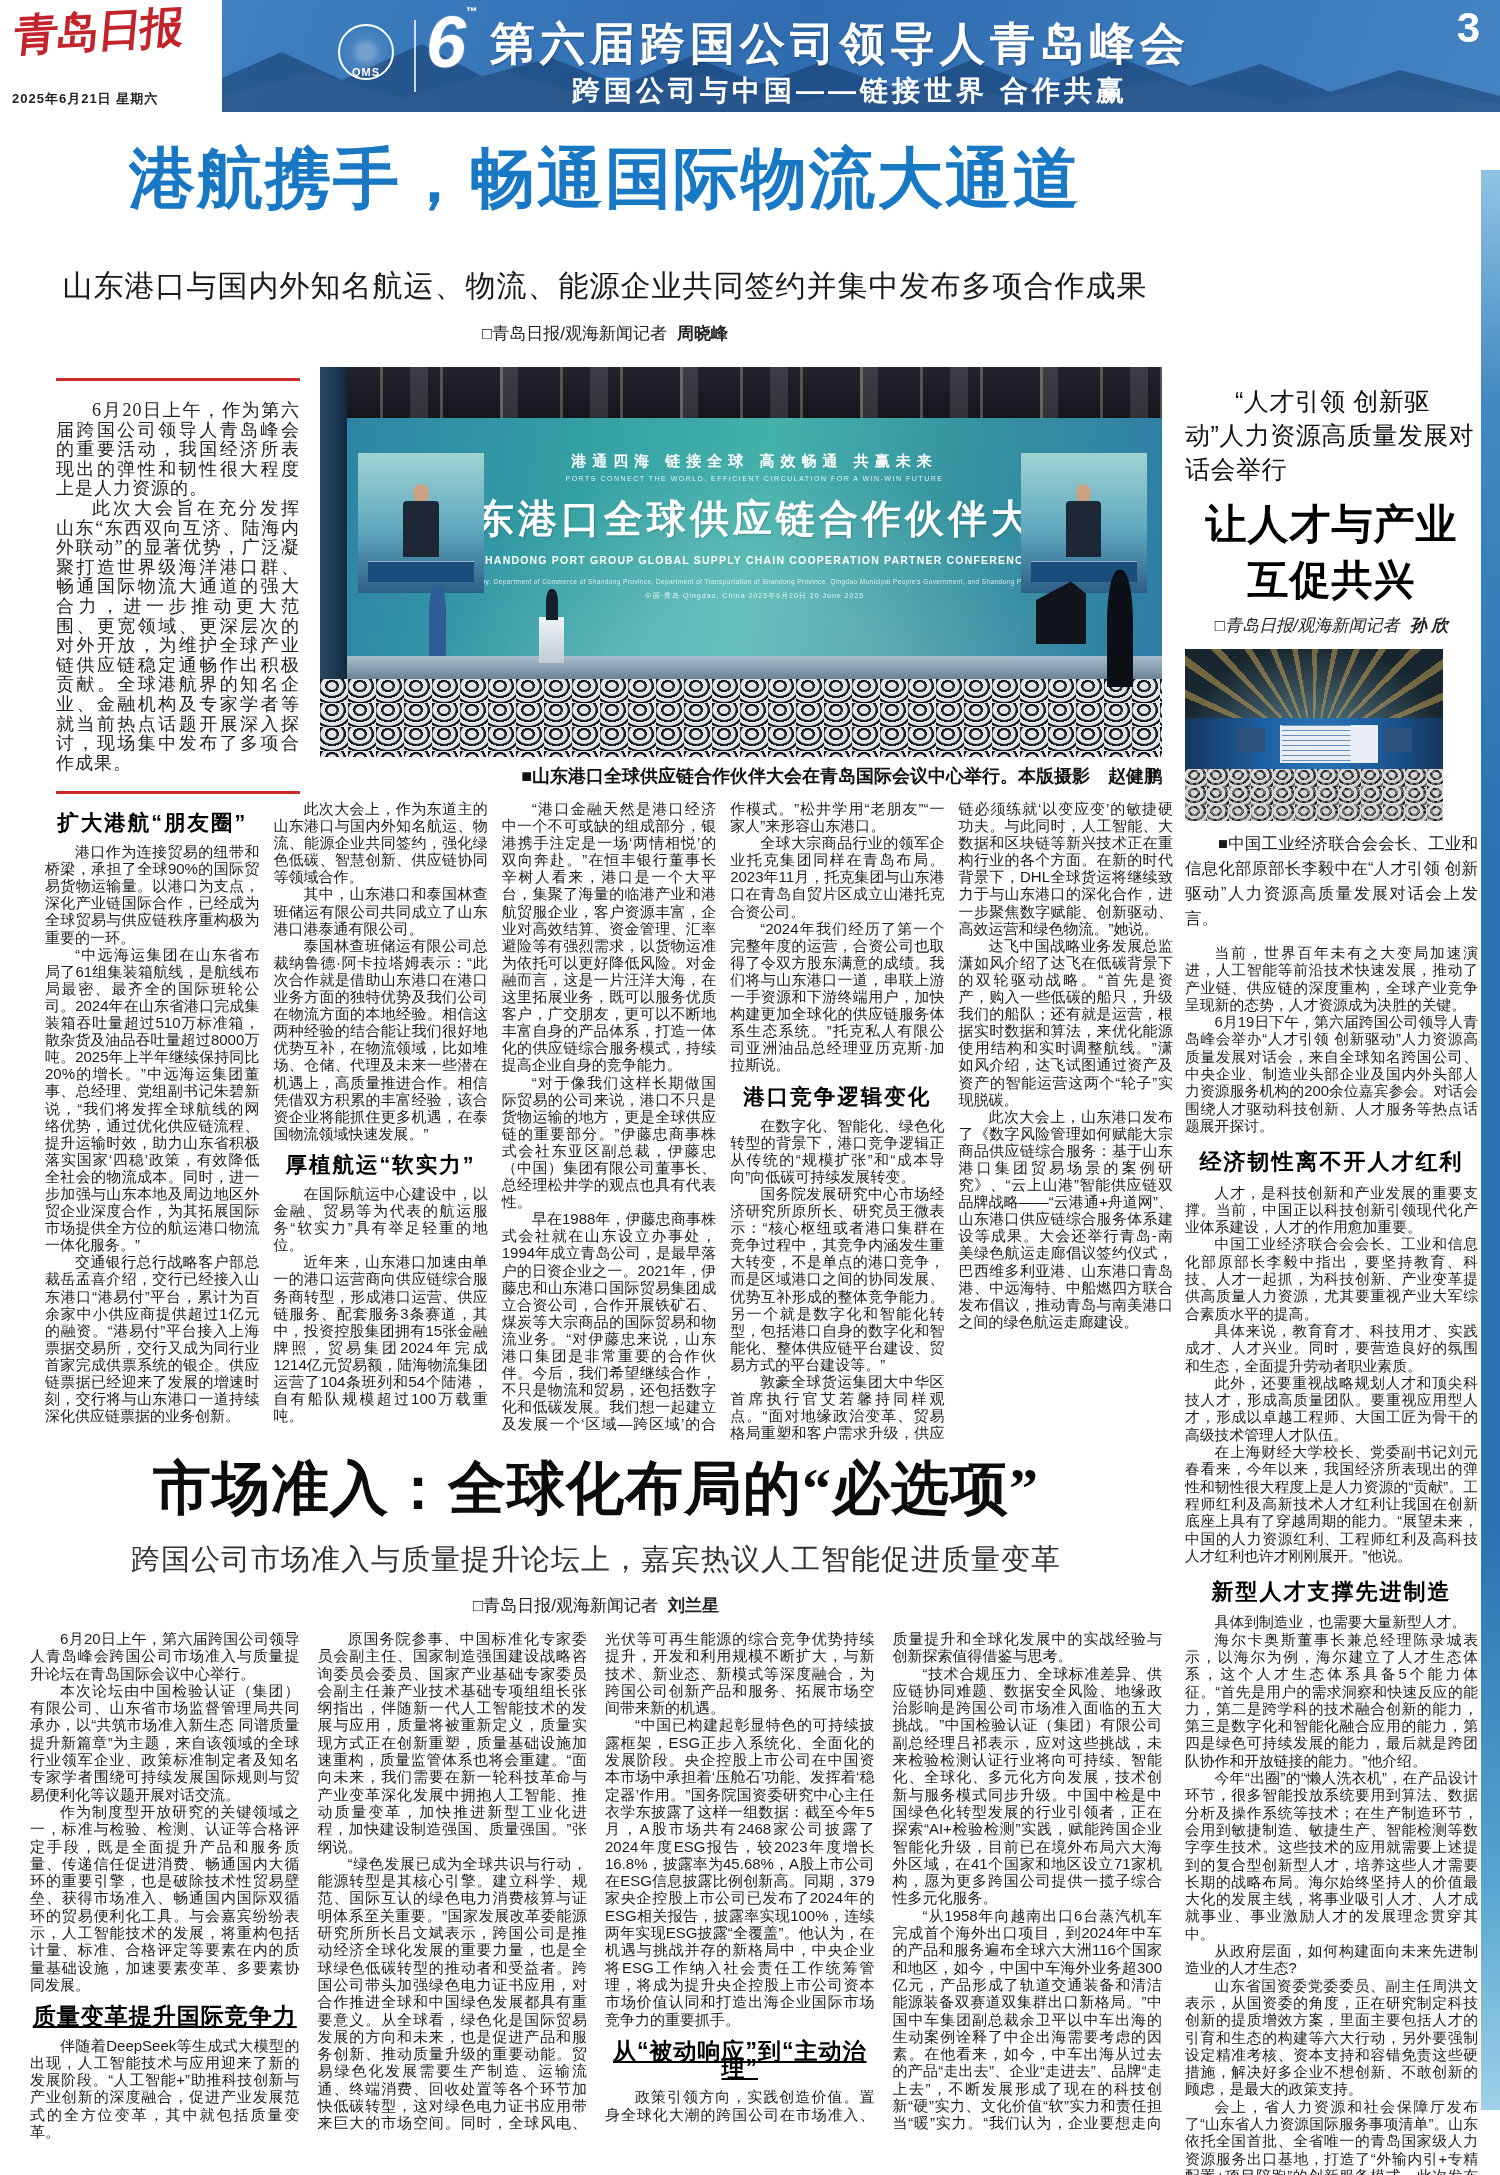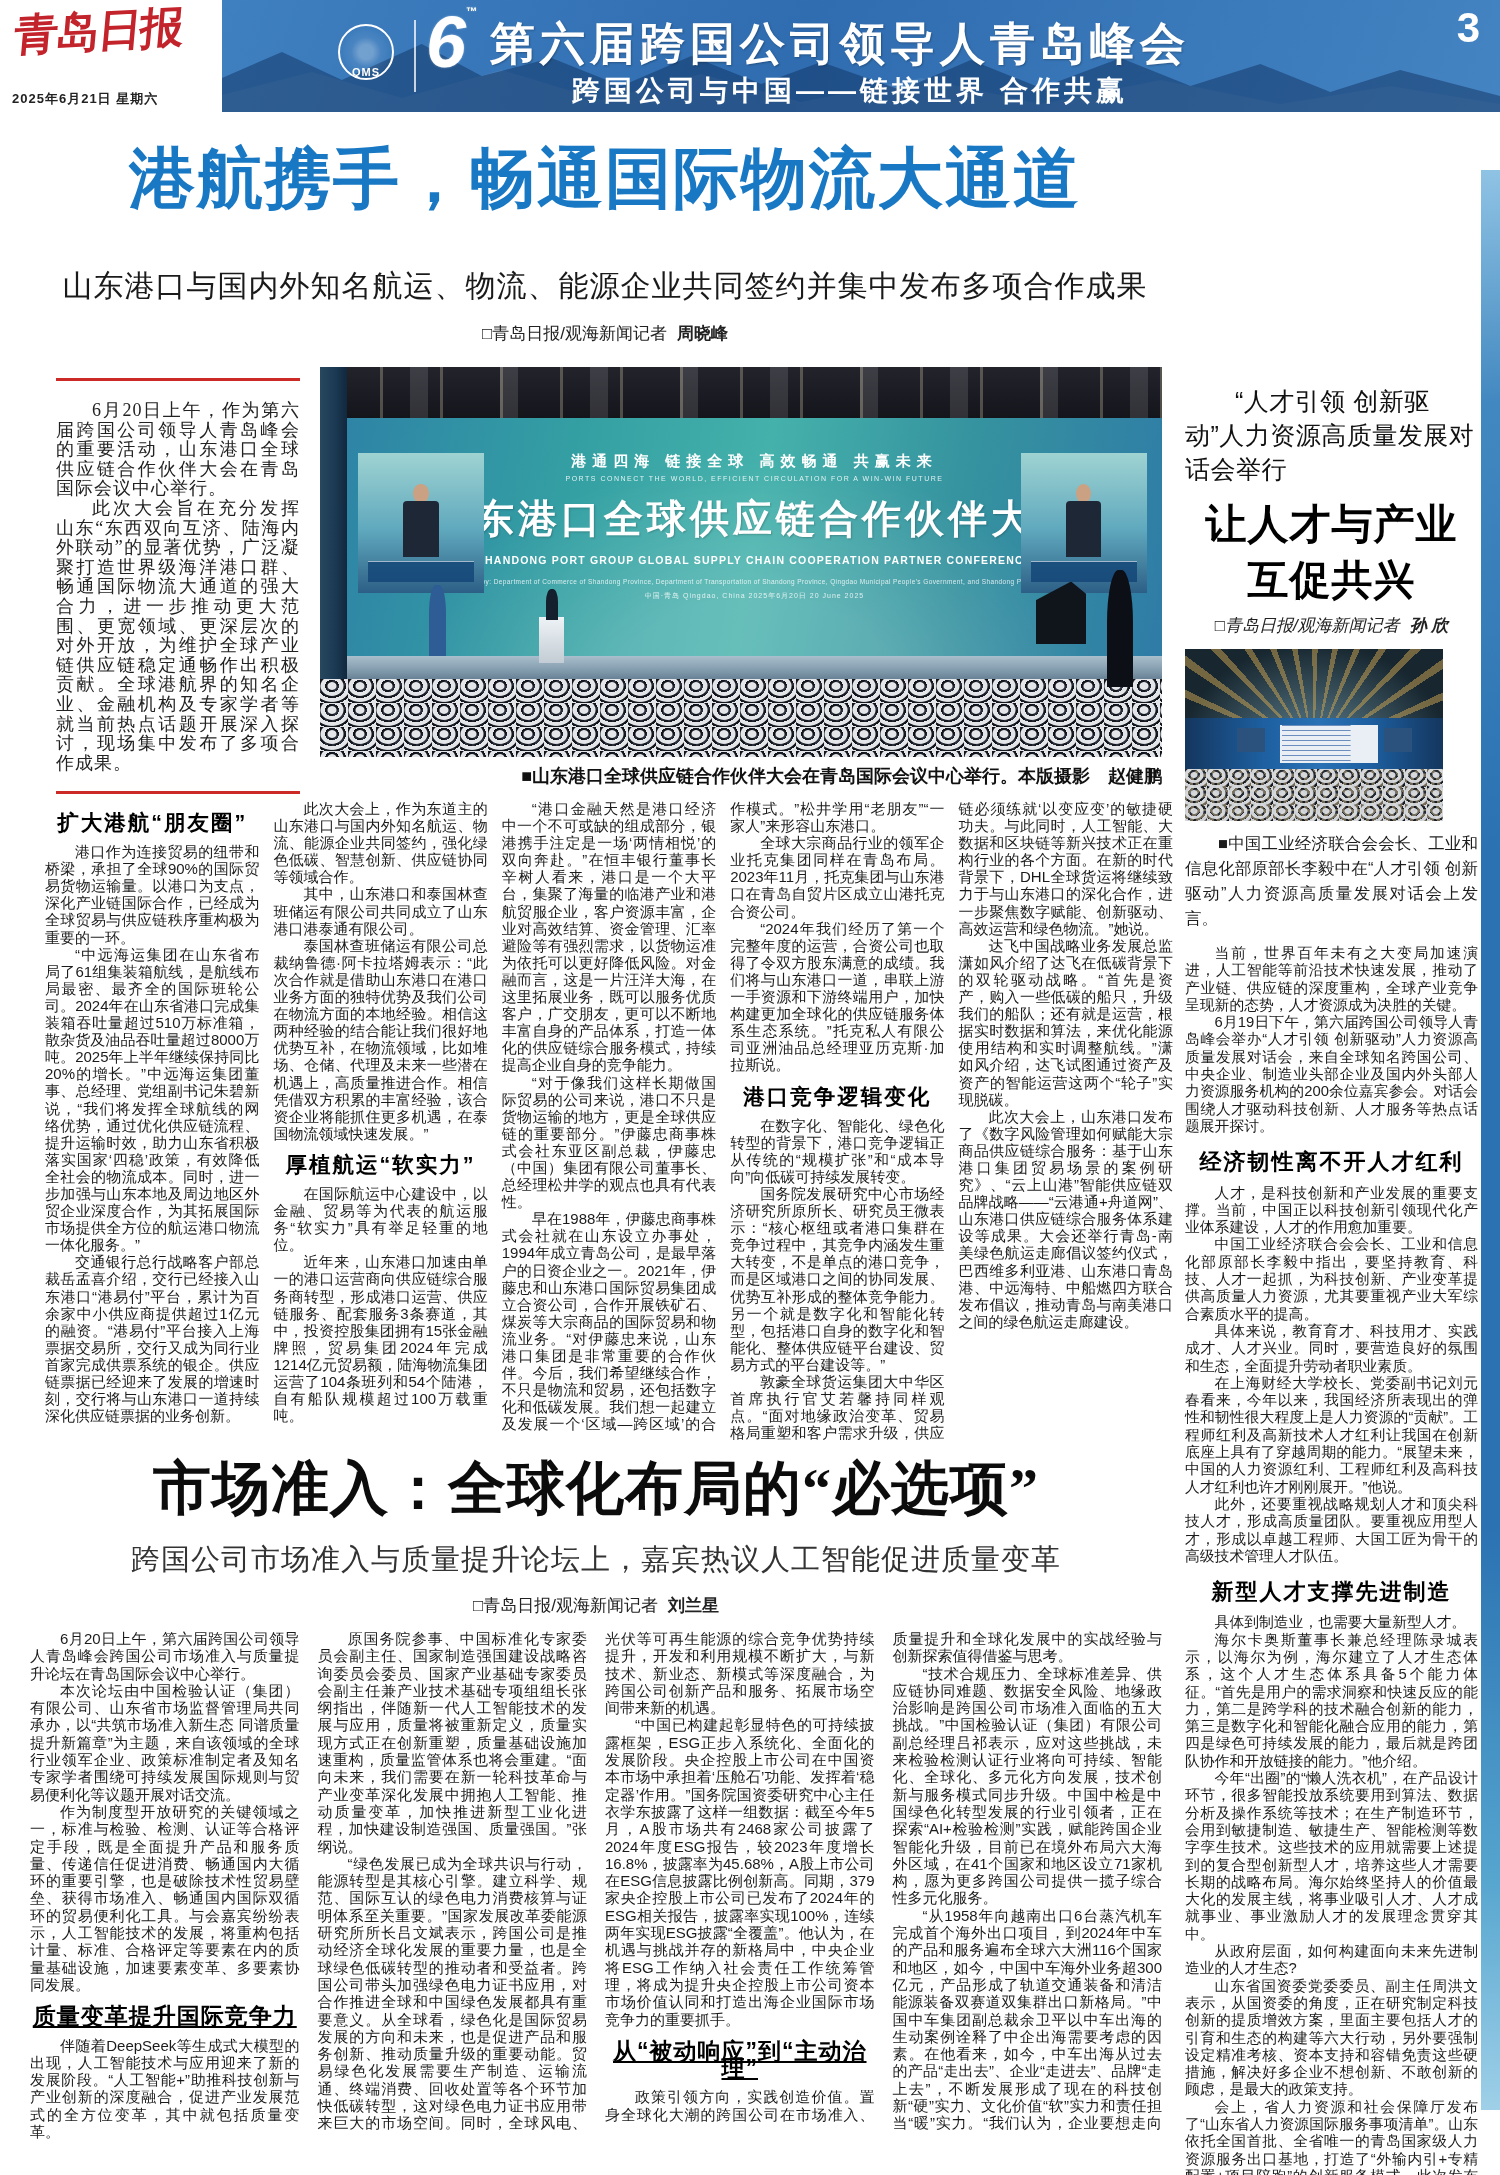--- a/index.html
+++ b/index.html
@@ -155,21 +155,21 @@
     <div class="page-num">3</div>
   </div>
 
   <div class="lead-headline">港航携手，畅通国际物流大通道</div>
   <div class="lead-subhead">山东港口与国内外知名航运、物流、能源企业共同签约并集中发布多项合作成果</div>
   <div class="lead-byline byline">
     <span>□青岛日报/观海新闻记者</span><b>周晓峰</b>
   </div>
 
   <div class="intro">
-    <p>6月20日上午，作为第六届跨国公司领导人青岛峰会的重要活动，山东港口全球供应链合作伙伴大会在青岛国际会议中心举行。</p>
+    <p>6月20日上午，作为第六届跨国公司领导人青岛峰会的重要活动，我国经济所表现出的弹性和韧性很大程度上是人力资源的。</p>
     <p>此次大会旨在充分发挥山东“东西双向互济、陆海内外联动”的显著优势，广泛凝聚打造世界级海洋港口群、畅通国际物流大通道的强大合力，进一步推动更大范围、更宽领域、更深层次的对外开放，为维护全球产业链供应链稳定通畅作出积极贡献。全球港航界的知名企业、金融机构及专家学者等就当前热点话题开展深入探讨，现场集中发布了多项合作成果。</p>
   </div>
 
   <div class="photo">
     <div class="ph-ceiling"></div>
     <div class="ph-curtain"></div>
     <div class="ph-screen">
       <div class="scr-slogan">港通四海  链接全球  高效畅通  共赢未来</div>
       <div class="scr-slogan-en">PORTS CONNECT THE WORLD, EFFICIENT CIRCULATION FOR A WIN-WIN FUTURE</div>
       <div class="scr-title">山东港口全球供应链合作伙伴大会</div>
@@ -236,22 +236,22 @@
       <div class="sb-audience"></div>
     </div>
     <div class="sb-caption">■中国工业经济联合会会长、工业和信息化部原部长李毅中在“人才引领 创新驱动”人力资源高质量发展对话会上发言。</div>
     <div class="sidebar-body">
         <p class="flow-p">当前，世界百年未有之大变局加速演进，人工智能等前沿技术快速发展，推动了产业链、供应链的深度重构，全球产业竞争呈现新的态势，人才资源成为决胜的关键。</p>
         <p class="flow-p">6月19日下午，第六届跨国公司领导人青岛峰会举办“人才引领 创新驱动”人力资源高质量发展对话会，来自全球知名跨国公司、中央企业、制造业头部企业及国内外头部人力资源服务机构的200余位嘉宾参会。对话会围绕人才驱动科技创新、人才服务等热点话题展开探讨。</p>
         <h3 class="flow-head">经济韧性离不开人才红利</h3>
         <p class="flow-p">人才，是科技创新和产业发展的重要支撑。当前，中国正以科技创新引领现代化产业体系建设，人才的作用愈加重要。</p>
         <p class="flow-p">中国工业经济联合会会长、工业和信息化部原部长李毅中指出，要坚持教育、科技、人才一起抓，为科技创新、产业变革提供高质量人力资源，尤其要重视产业大军综合素质水平的提高。</p>
         <p class="flow-p">具体来说，教育育才、科技用才、实践成才、人才兴业。同时，要营造良好的氛围和生态，全面提升劳动者职业素质。</p>
+        <p class="flow-p">此外，还要重视战略规划人才和顶尖科技人才，形成高质量团队。要重视应用型人才，形成以卓越工程师、大国工匠为骨干的高级技术管理人才队伍。</p>
         <p class="flow-p">在上海财经大学校长、党委副书记刘元春看来，今年以来，我国经济所表现出的弹性和韧性很大程度上是人力资源的“贡献”。工程师红利及高新技术人才红利让我国在创新底座上具有了穿越周期的能力。“展望未来，中国的人力资源红利、工程师红利及高科技人才红利也许才刚刚展开。”他说。</p>
-        <p class="flow-p">此外，还要重视战略规划人才和顶尖科技人才，形成高质量团队。要重视应用型人才，形成以卓越工程师、大国工匠为骨干的高级技术管理人才队伍。</p>
         <h3 class="flow-head">新型人才支撑先进制造</h3>
         <p class="flow-p">具体到制造业，也需要大量新型人才。</p>
         <p class="flow-p">海尔卡奥斯董事长兼总经理陈录城表示，以海尔为例，海尔建立了人才生态体系，这个人才生态体系具备5个能力体征。“首先是用户的需求洞察和快速反应的能力，第二是跨学科的技术融合创新的能力，第三是数字化和智能化融合应用的能力，第四是绿色可持续发展的能力，最后就是跨团队协作和开放链接的能力。”他介绍。</p>
         <p class="flow-p">今年“出圈”的“懒人洗衣机”，在产品设计环节，很多智能投放系统要用到算法、数据分析及操作系统等技术；在生产制造环节，会用到敏捷制造、敏捷生产、智能检测等数字孪生技术。这些技术的应用就需要上述提到的复合型创新型人才，培养这些人才需要长期的战略布局。海尔始终坚持人的价值最大化的发展主线，将事业吸引人才、人才成就事业、事业激励人才的发展理念贯穿其中。</p>
         <p class="flow-p">从政府层面，如何构建面向未来先进制造业的人才生态?</p>
         <p class="flow-p">山东省国资委党委委员、副主任周洪文表示，从国资委的角度，正在研究制定科技创新的提质增效方案，里面主要包括人才的引育和生态的构建等六大行动，另外要强制设定精准考核、资本支持和容错免责这些硬措施，解决好多企业不想创新、不敢创新的顾虑，是最大的政策支持。</p>
         <p class="flow-p">会上，省人力资源和社会保障厅发布了“山东省人力资源国际服务事项清单”。山东依托全国首批、全省唯一的青岛国家级人力资源服务出口基地，打造了“外输内引+专精配置+项目陪跑”的创新服务模式。此次发布的“清单”，构建了“国际人才配置、国际人才培训、跨境服务外包、国际交流合作、科技法务服务、政策咨询服务、数字平台服务、金融保险服务”八大核心模块，涵盖80项服务产品，促进跨国企业实现人才竞争力与商业拓展力的“双提升”。</p>
       </div>
   </div>
 

